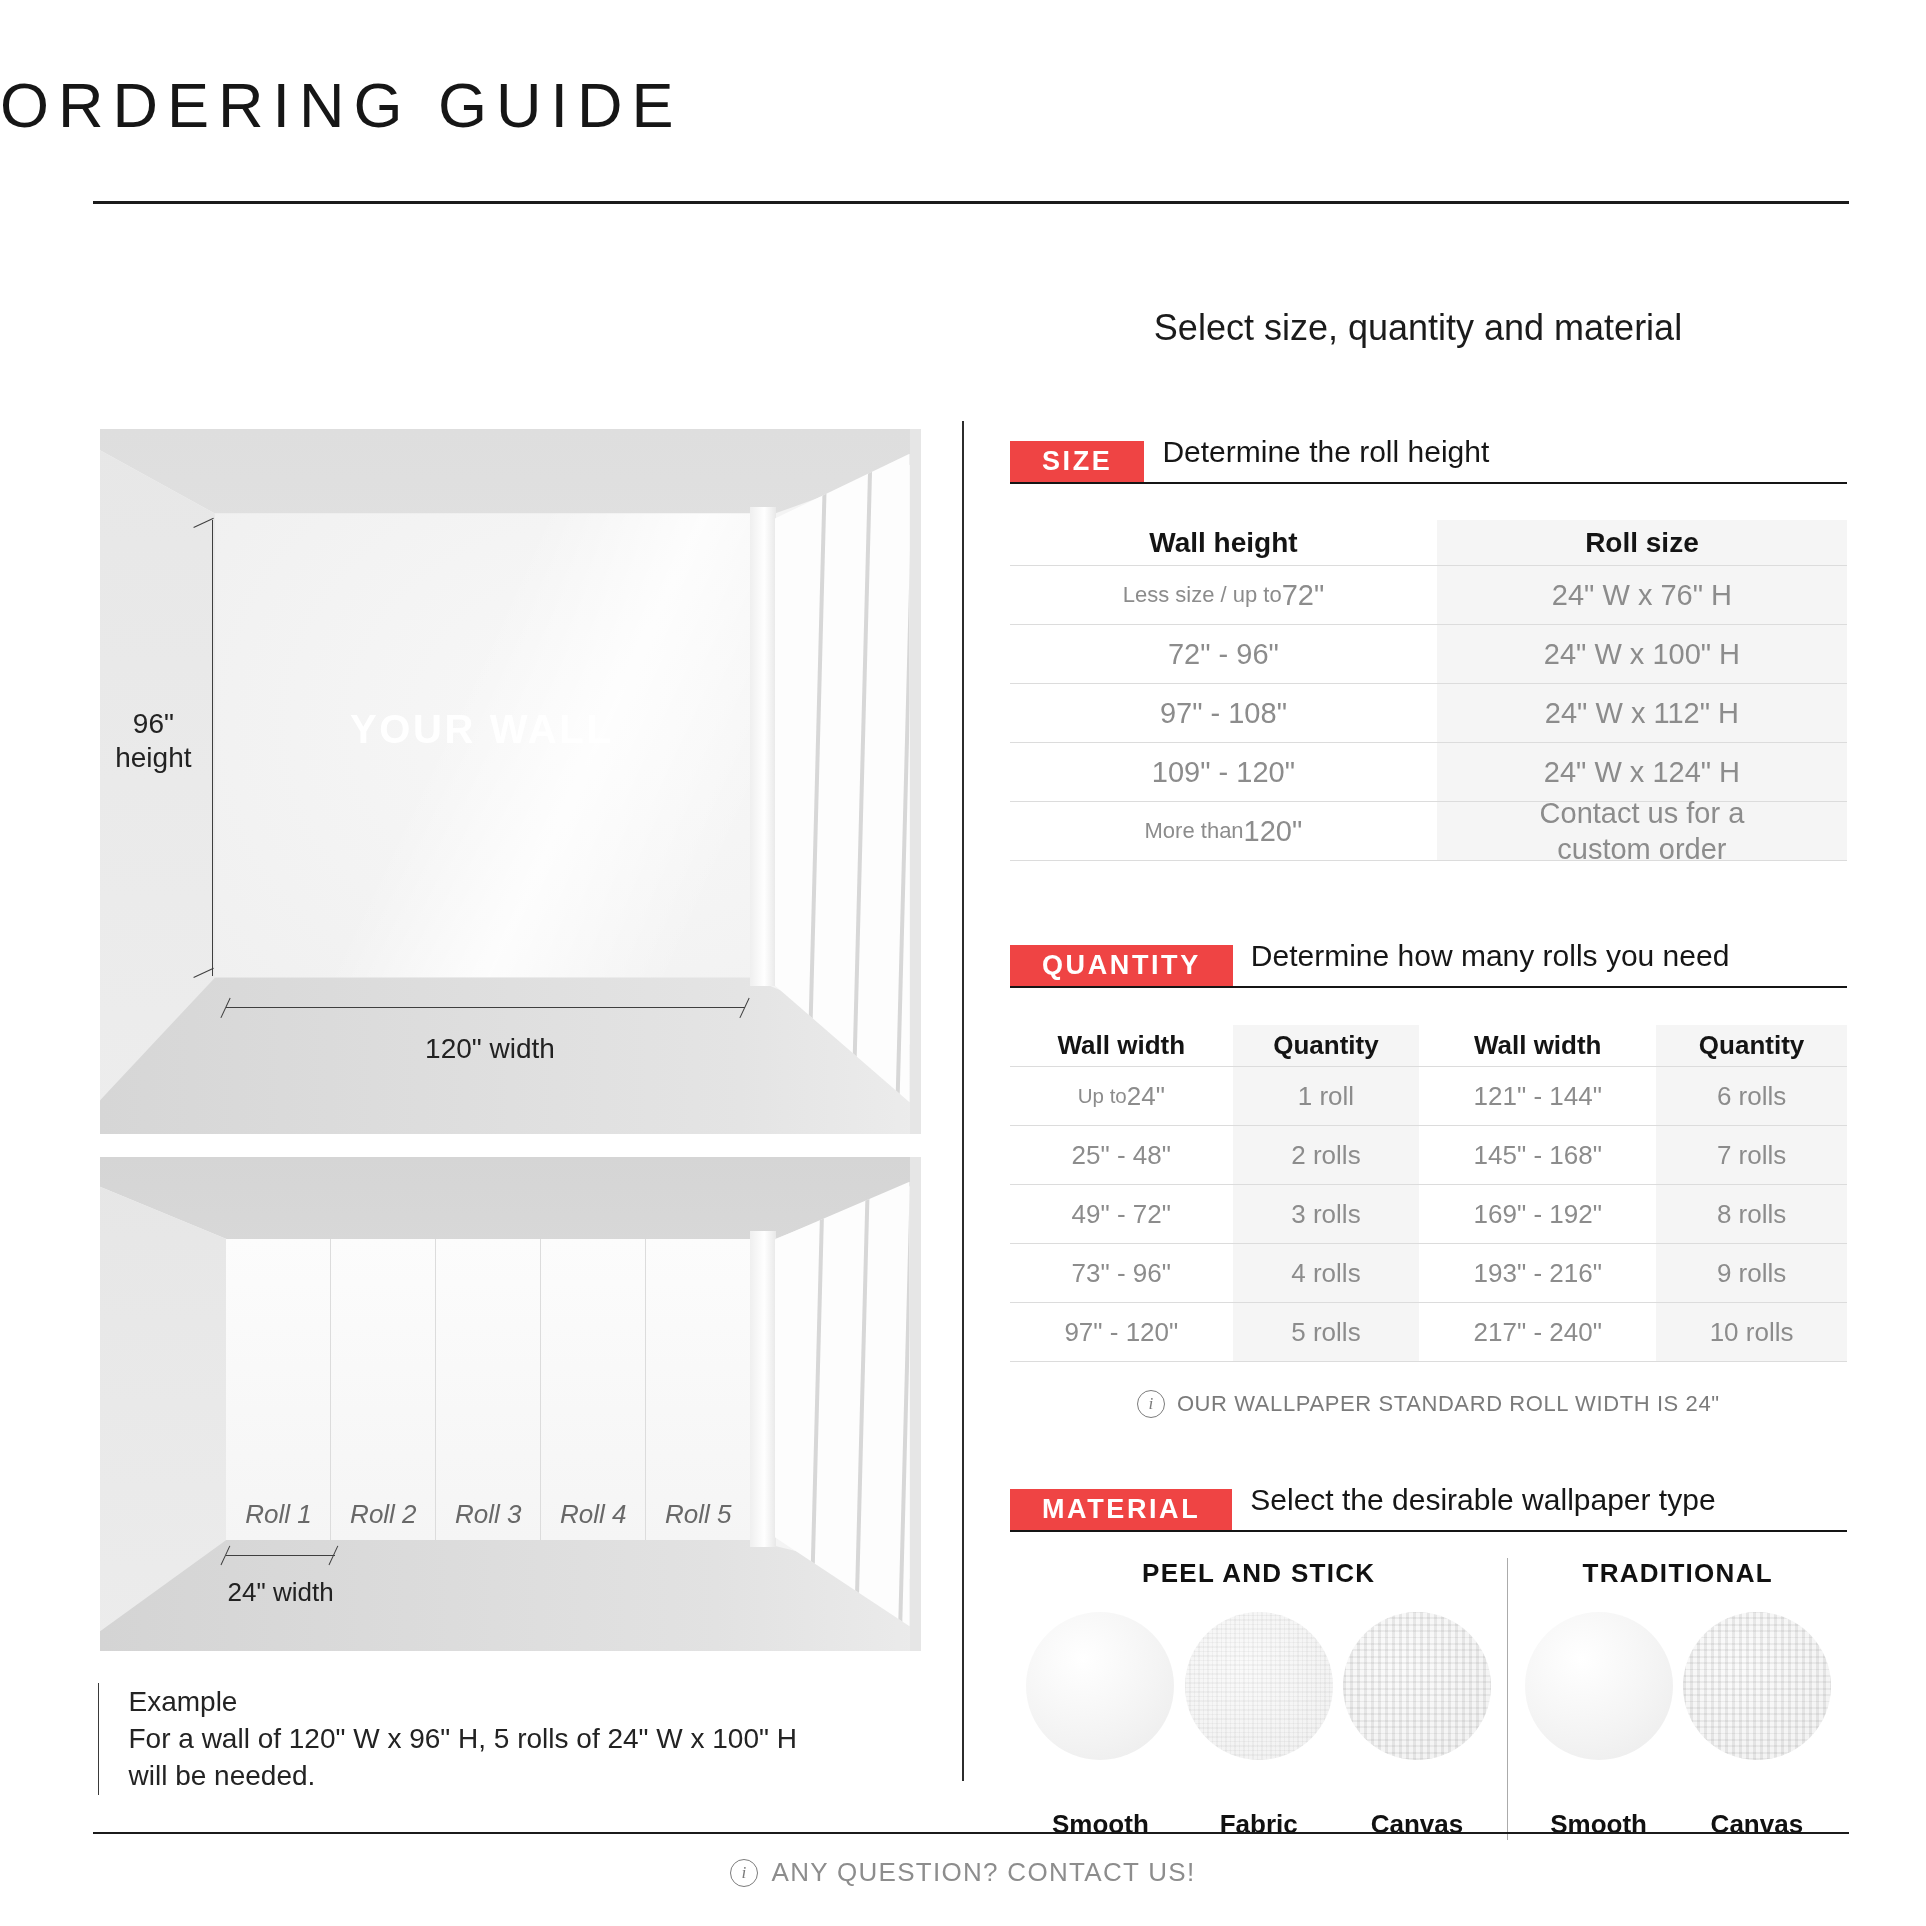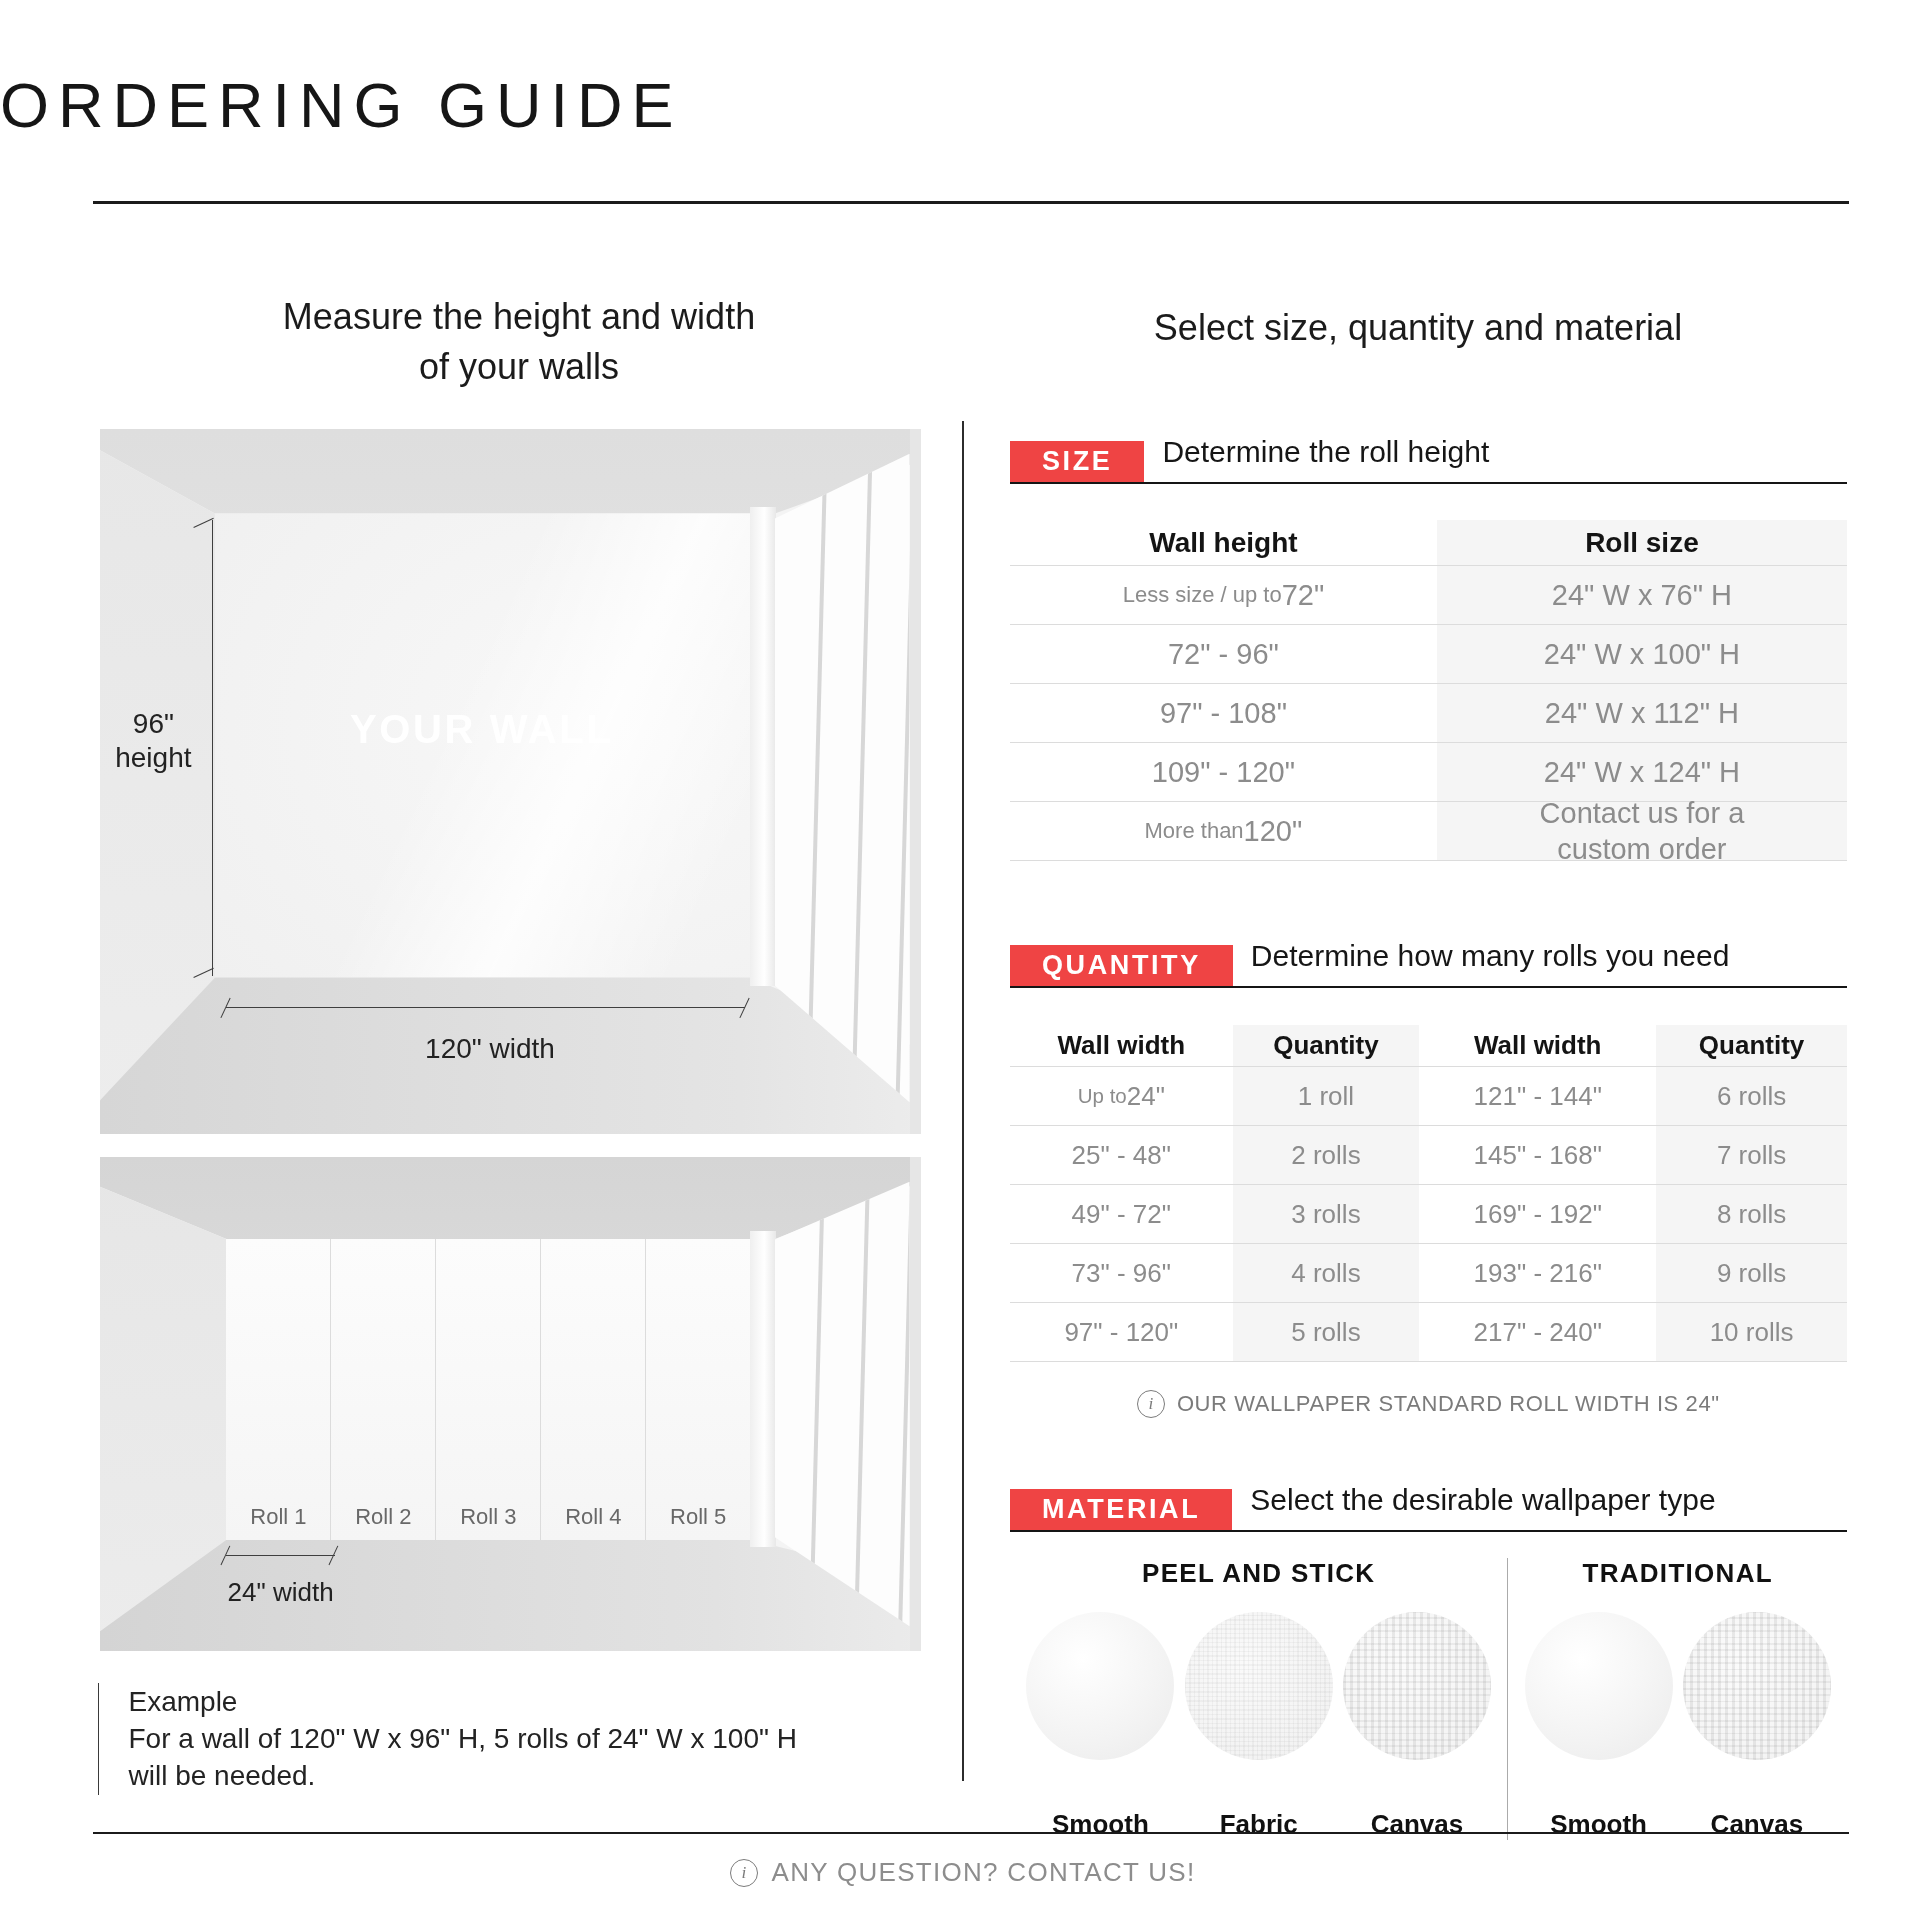--- a/index.html
+++ b/index.html
@@ -46,21 +46,21 @@
   .mullion{position:absolute;top:0;width:3.9px;height:100%;background:#d7d7d7;transform:skewX(-1.5deg);}
   .edge-strip{background:#e6e6e6;}
   .your-wall{font-size:40px;font-weight:700;letter-spacing:2.6px;color:#ffffff;text-align:center;}
   .dim-line{background:#3f3f3f;}
   .tick{position:absolute;width:1.3px;height:22px;background:#3f3f3f;}
   .dim-label{font-size:28px;color:#222222;text-align:center;line-height:1.18;}
   .panels{position:absolute;display:flex;background:#fbfbfb;}
   .panel{flex:1;border-right:1.3px solid #dcdcdc;display:flex;align-items:flex-end;justify-content:center;
          padding-bottom:10.3px;box-sizing:border-box;background:linear-gradient(180deg,#fcfcfc,#f5f5f5);}
   .panel:last-child{border-right:none;}
-  .panel-label{font-size:22px;color:#686868;}
+  .panel-label{font-size:26px;color:#686868;font-style:italic;}
 
   
   #example-note{left:98px;top:1683px;width:770px;border-left:1.9px solid #3a3a3a;padding-left:29.5px;
                 font-size:28px;color:#232323;line-height:1.33;}
 
   
   .section{position:absolute;left:1010px;width:837px;}
   .badge-row{display:flex;align-items:center;border-bottom:2.6px solid #151515;padding-bottom:0;}
   .badge{background:#ef4444;color:#ffffff;font-size:27px;font-weight:600;letter-spacing:2.6px;
          height:41px;display:flex;align-items:center;padding:0 32px;margin-top:20px;}
@@ -116,24 +116,20 @@
                gap:13px;font-size:26px;color:#8d8d8d;letter-spacing:1.3px;}
 </style>
 </head>
 <body>
 
 <div id="page">
 
   <div class="abs" id="main-title">ORDERING GUIDE</div>
   <div class="abs" id="top-rule"></div>
 
-  <div class="abs col-heading" id="left-heading">
-    <div>Measure the height and width</div>
-    <div>of your walls</div>
-  </div>
   <div class="abs col-heading" id="right-heading">Select size, quantity and material</div>
 
   <div class="abs" id="column-divider"></div>
 
   <div class="abs room" id="room1">
     <div class="poly r1-ceiling"></div>
     <div class="poly r1-leftwall"></div>
     <div class="poly r1-backwall"></div>
     <div class="poly r1-light"></div>
     <div class="poly r1-floor"></div>

